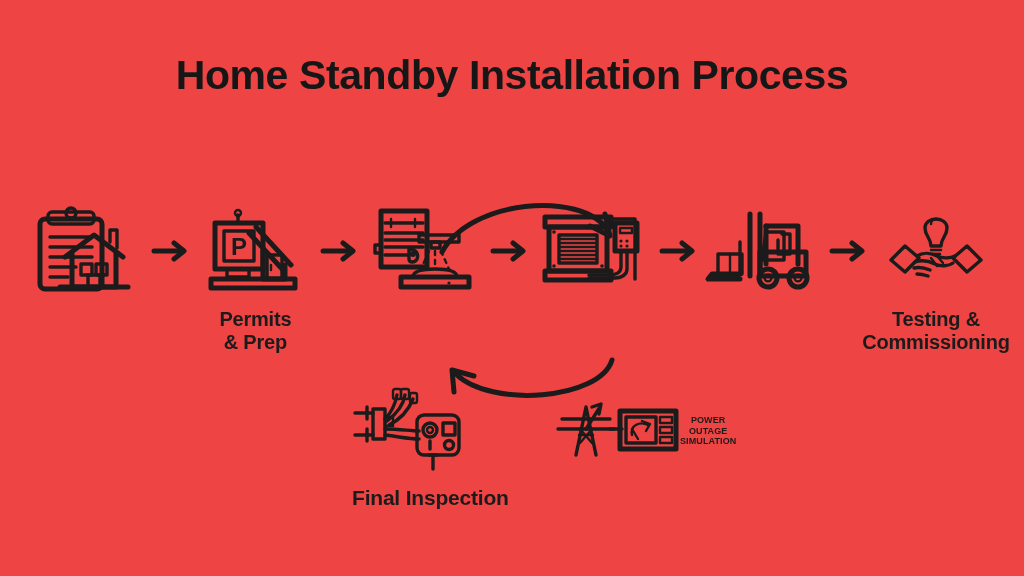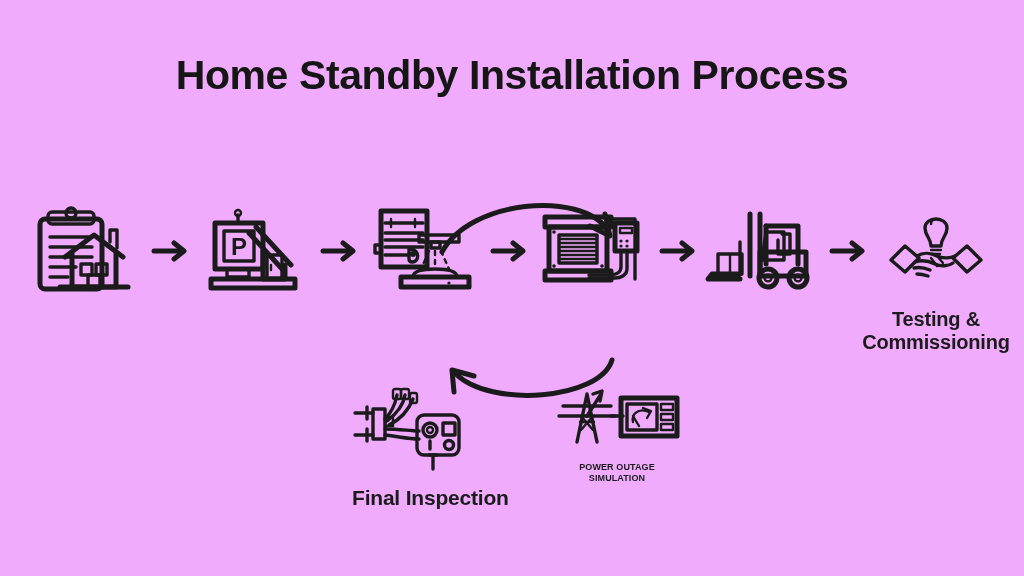--- a/index.html
+++ b/index.html
@@ -13,21 +13,21 @@
     position: relative;
     overflow: hidden;
     font-family: "Liberation Sans", sans-serif;
     color: #1b1b1b;
   }
 
   #canvas {
     position: relative;
     width: 1024px;
     height: 576px;
-    background: #f0abfc;
+    background: #ef4444;
   }
 
   
   #title {
     position: absolute;
     left: 0;
     top: 52px;
     width: 1024px;
     text-align: center;
     font-size: 41px;
@@ -105,24 +105,23 @@
     width: 120px;
     height: 88px;
     display: flex;
     align-items: center;
     justify-content: center;
   }
   #outage-icon-box {
     width: 130px;
     height: 88px;
     display: flex;
-    flex-direction: column;
+    flex-direction: row;
     align-items: center;
     justify-content: flex-start;
-    gap: 12px;
   }
   #outage-caption {
     margin-top: 2px;
     text-align: center;
     font-size: 9px;
     line-height: 10.5px;
     font-weight: 700;
     letter-spacing: 0.1px;
     color: #1b1b1b;
     white-space: pre-line;
@@ -233,20 +232,22 @@
           <line class="stroke-thin" x1="37" y1="8" x2="37" y2="16"></line>
           <circle class="stroke-xthin" cx="37" cy="6" r="3"></circle>
 
           <path class="stroke" d="M62 44 L62 72 L84 72 L84 58"></path>
           <rect class="stroke-thin" x="66" y="48" width="15" height="24"></rect>
           <line class="stroke-xthin" x1="70" y1="58" x2="70" y2="63"></line>
 
           <rect class="stroke" x="10" y="72" width="84" height="9"></rect>
         </svg>
       </div>
+      <div class="step-label">Permits
+&amp; Prep</div>
     </div>
 
     <div class="arrow">
       <svg width="38" height="24" viewBox="0 0 38 24">
         <line class="stroke" x1="2" y1="12" x2="30" y2="12"></line>
         <path class="stroke" d="M22 4 L32 12 L22 20"></path>
       </svg>
     </div>
 
     <div class="step">

